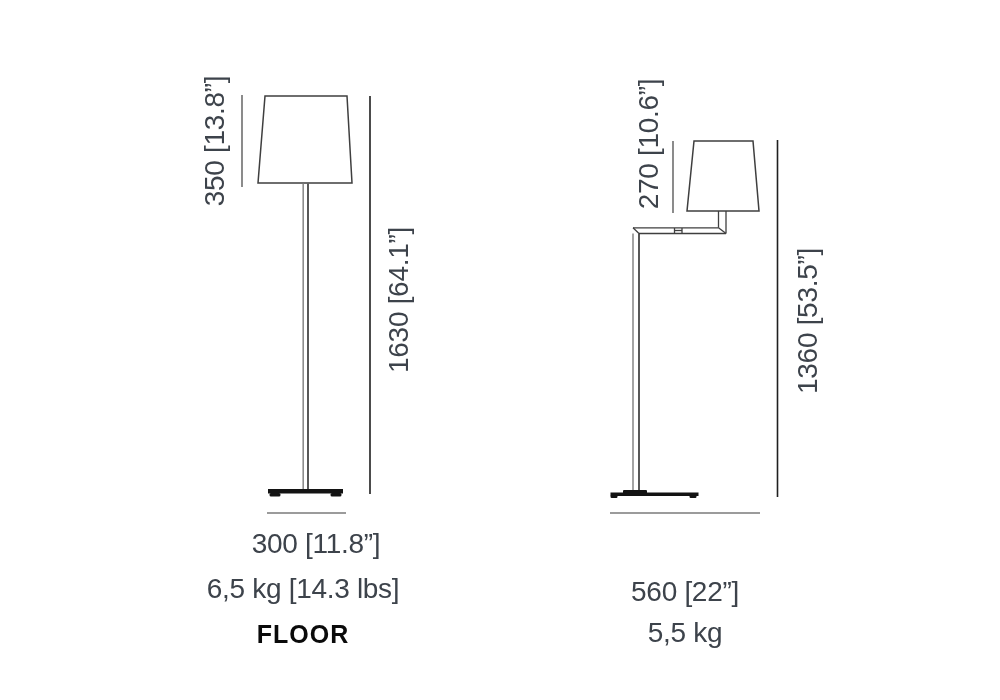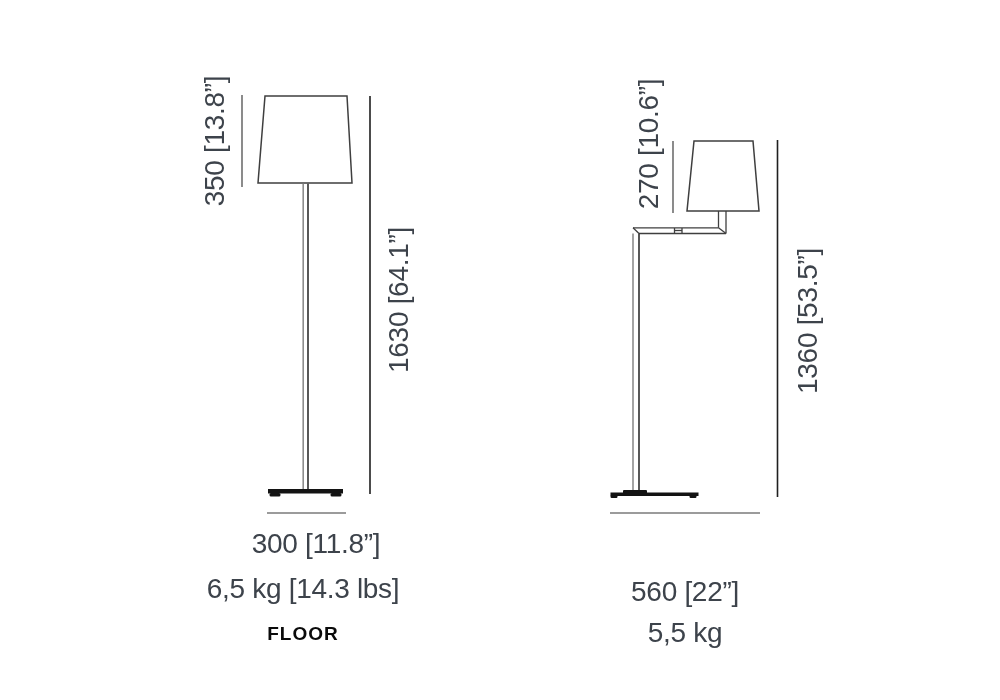--- a/index.html
+++ b/index.html
@@ -39,21 +39,21 @@
     letter-spacing: -0.3px;
     color: var(--dimension-text, #3d434b);
     white-space: nowrap;
     transform: translate(-50%, -50%);
   }
   .dim-text.vert {
     transform: translate(-50%, -50%) rotate(-90deg);
   }
   .name-label {
     position: absolute;
-    font-size: 19px;
+    font-size: 25px;
     font-weight: bold;
     letter-spacing: 1px;
     color: var(--name-text, #0a0a0a);
     white-space: nowrap;
     transform: translate(-50%, -50%);
   }
 </style>
 </head>
 <body>
 

